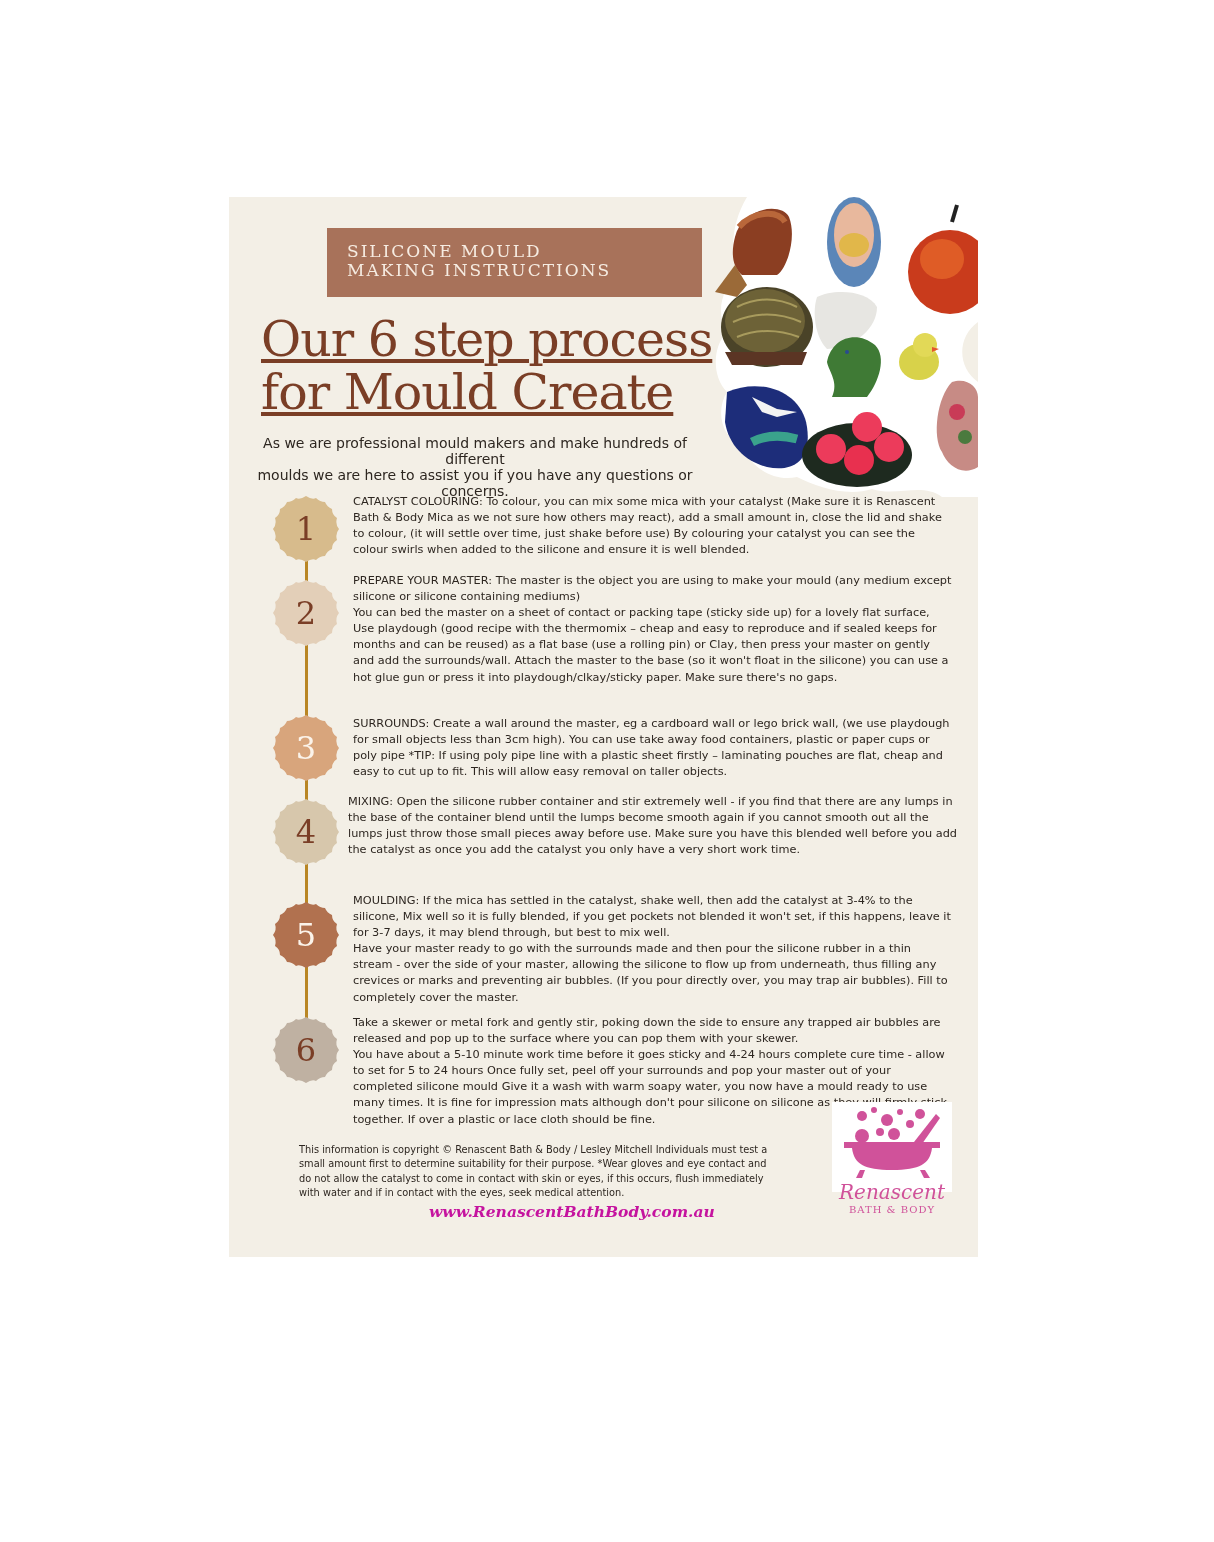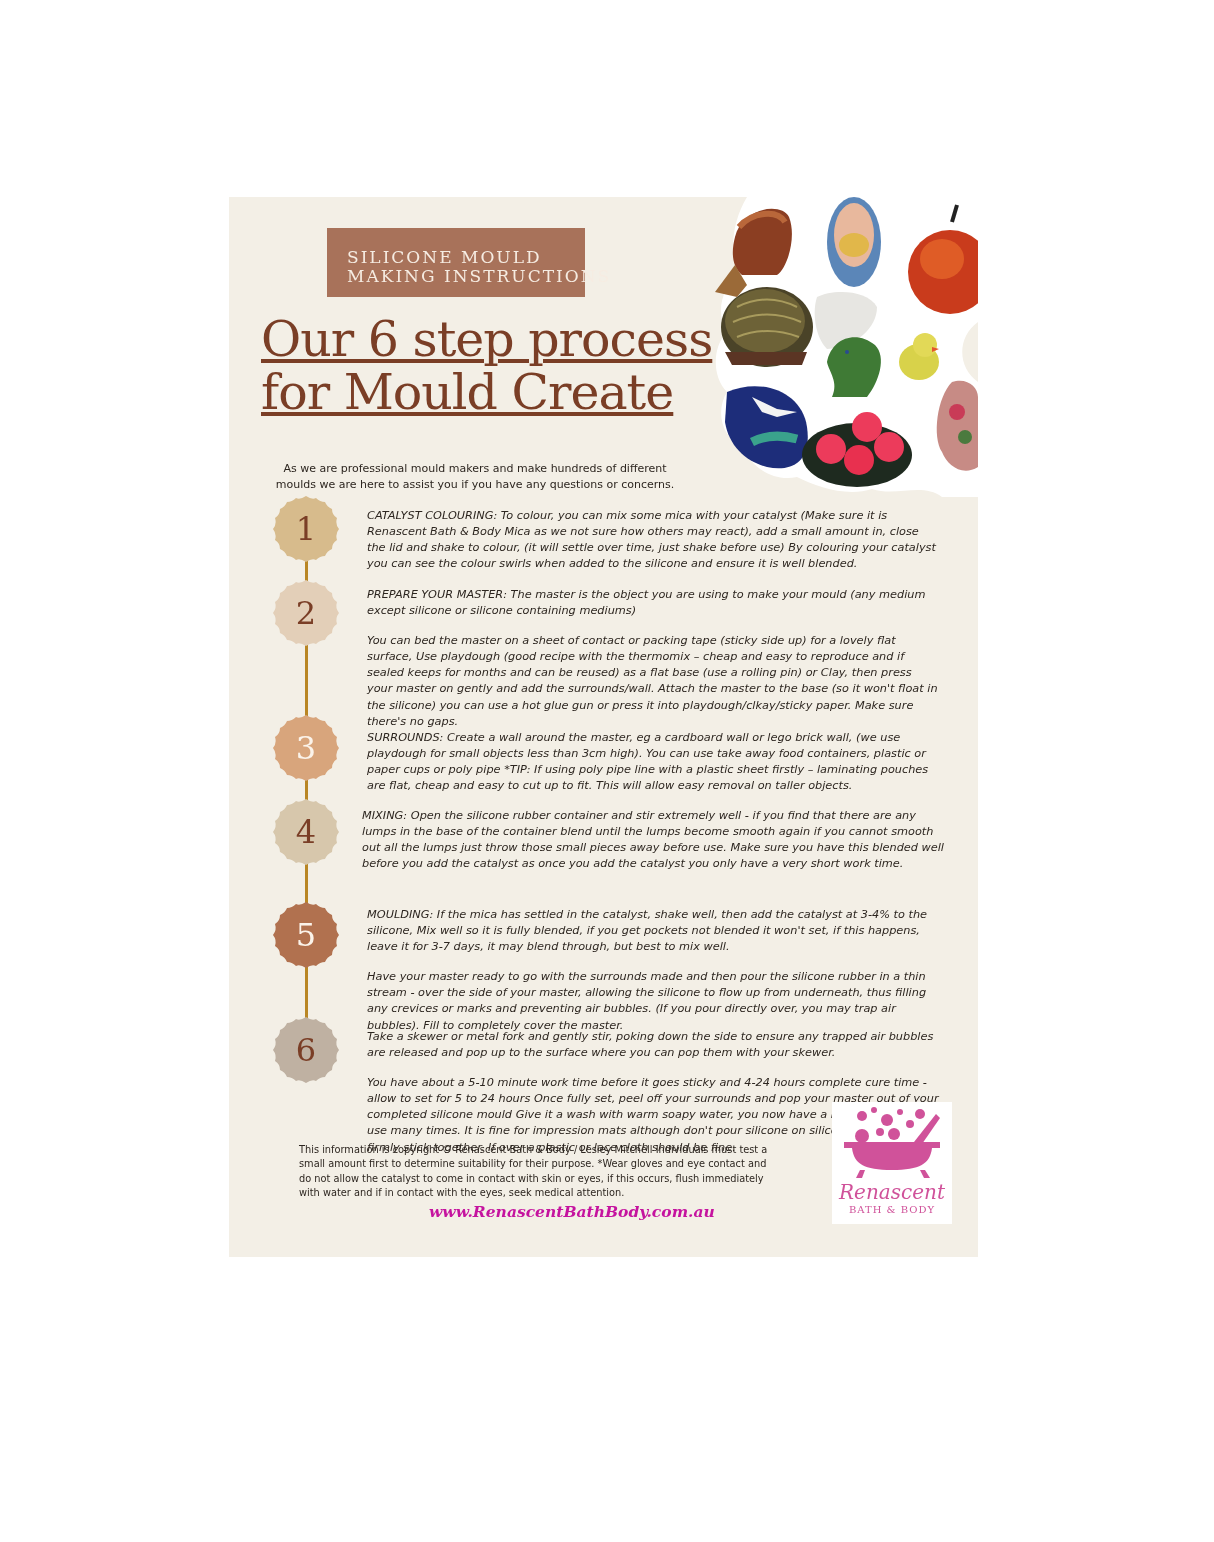--- a/index.html
+++ b/index.html
@@ -2,64 +2,64 @@
 <html><head>
   <meta charset="utf-8">
   <style>
     html, body { margin: 0; padding: 0; background: #ffffff; }
     body { width: 1214px; height: 1542px; position: relative; overflow: hidden; font-family: "DejaVu Sans", sans-serif; }
     .page {
       position: absolute; left: 229px; top: 197px; width: 749px; height: 1060px;
       background: #f3efe6; overflow: hidden;
     }
     .banner {
-      position: absolute; left: 98px; top: 31px; width: 258px; height: 69px;
+      position: absolute; left: 98px; top: 31px; width: 375px; height: 69px;
       background: #a8725a; color: #f6ece2;
       font-family: "DejaVu Serif", serif; font-size: 17px; letter-spacing: 2px; line-height: 19px;
-      box-sizing: border-box; padding: 20px 0 0 20px;
+      box-sizing: border-box; padding: 14px 0 0 20px;
     }
     .banner div { white-space: nowrap; }
     .headline {
       position: absolute; left: 32px; top: 116px; color: #7a3e26;
       font-family: "DejaVu Serif", serif; font-size: 49px; line-height: 53px; font-weight: normal;
       letter-spacing: -1px; margin: 0; white-space: nowrap; text-decoration: underline;
     }
     .intro {
       position: absolute; left: 26px; top: 238px; width: 440px; text-align: center;
-      font-size: 11px; line-height: 16px; color: #2d2620; margin-top: 26px;
+      font-size: 14px; line-height: 16px; color: #2d2620;
     }
     .collage {
       position: absolute; left: 478px; top: 0; width: 271px; height: 300px;
     }
     .timeline-line {
       position: absolute; left: 76px; top: 330px; width: 3px; height: 520px; background: #b98624;
     }
     .badge {
       position: absolute; left: 42px; width: 70px; height: 70px;
     }
     .badge svg { position: absolute; left: 0; top: 0; }
     .badge-num {
       position: absolute; left: 0; top: 0; width: 70px; height: 70px; line-height: 70px; text-align: center;
       font-family: "DejaVu Serif", serif; font-size: 32px; font-weight: normal;
     }
     .step {
       position: absolute; left: 124px; width: 600px;
       font-size: 11.3px; line-height: 16.1px; color: #2d2620;
     }
-    .step p { margin: 14px; font-style: italic; }
+    .step p { margin: 0; }
     .disclaimer {
       position: absolute; left: 70px; top: 946px; width: 518px; text-align: left;
       font-size: 9.8px; line-height: 14.4px; color: #2d2620;
     }
     .website {
       position: absolute; left: 200px; top: 1005px; font-family: "DejaVu Serif", serif;
       font-style: italic; font-weight: bold; font-size: 15.5px; color: #c5139f; white-space: nowrap;
     }
     .logo {
-      position: absolute; left: 603px; top: 905px; width: 120px; height: 122px; background: #ffffff;
+      position: absolute; left: 603px; top: 905px; width: 120px; height: 90px; background: #ffffff;
     }
     .logo-script {
       position: absolute; left: 0; top: 78px; width: 120px; text-align: center;
       font-family: "DejaVu Serif", serif; font-style: italic; font-size: 20px; color: #d0529a;
     }
     .logo-sub {
       position: absolute; left: 0; top: 102px; width: 120px; text-align: center;
       font-family: "DejaVu Serif", serif; font-size: 10px; letter-spacing: 1px; color: #d0529a;
     }
   </style>

